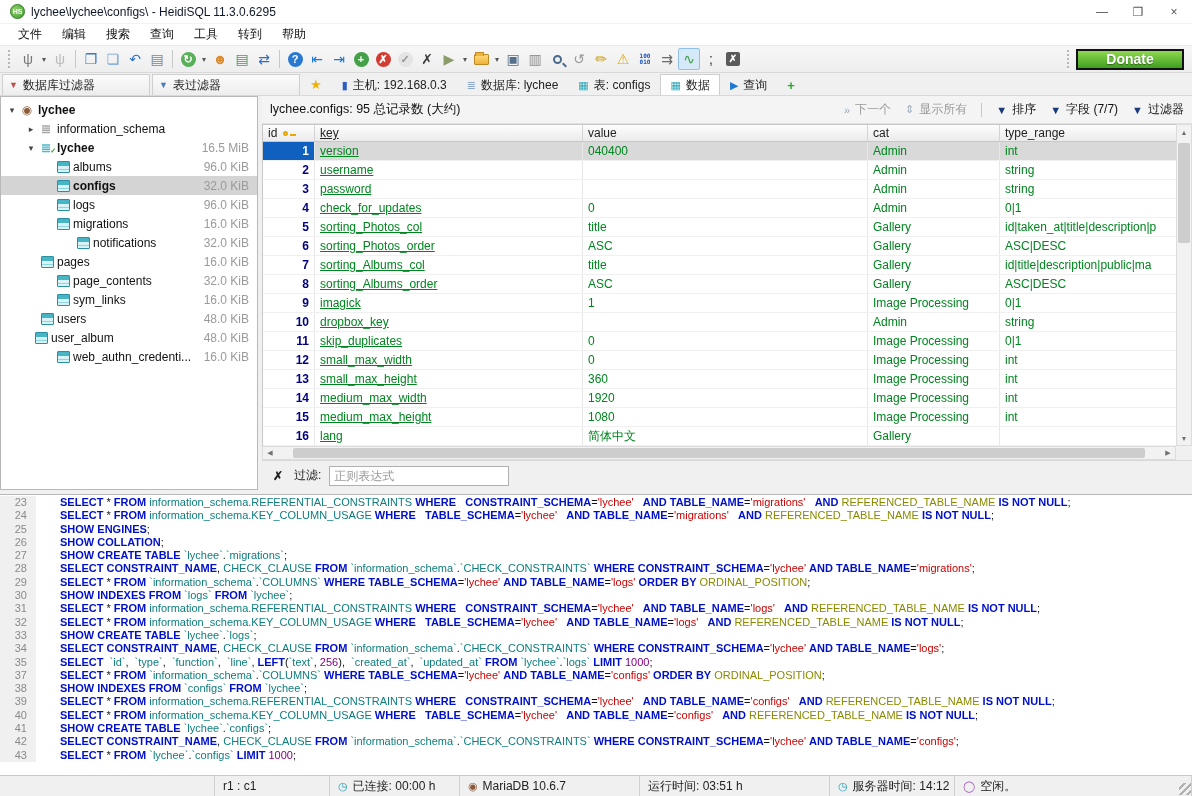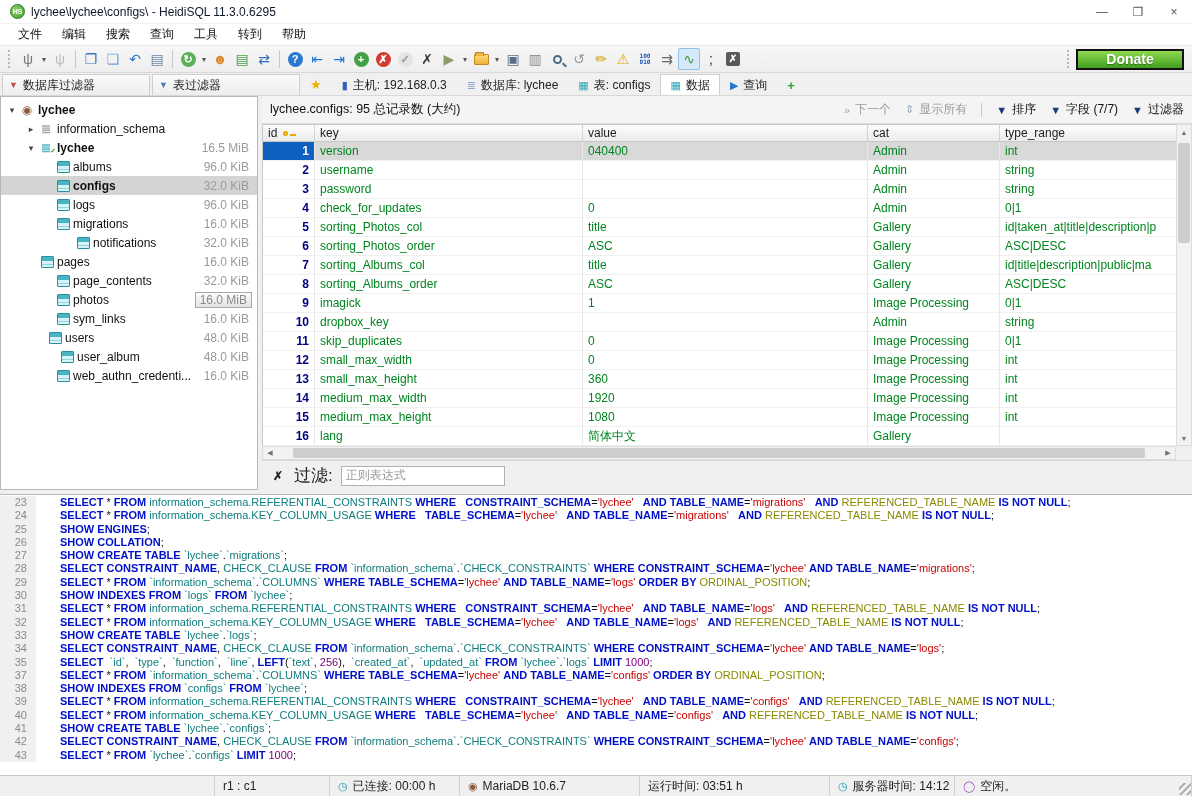--- a/index.html
+++ b/index.html
@@ -74,34 +74,34 @@
   
   .gheader{position:absolute;top:28px;left:0;right:16px;height:18px;display:flex;background:linear-gradient(#fdfdfd,#ebebeb);border:1px solid #c8c8c8;border-width:1px 0 1px 1px;}
   .gh{display:flex;align-items:center;padding:0 5px;border-right:1px solid #d4d4d4;font-size:12px;color:#222;gap:6px;}
   .grid-rows{position:absolute;top:46px;bottom:44px;left:0;right:16px;background:#fff;border-left:1px solid #c8c8c8;overflow:hidden;}
   .grow{height:19px;display:flex;border-bottom:1px solid #f0f0f0;}
   .grow.sel{background:#d9d9d9;}
   .gcell{padding:0 5px;border-right:1px solid #e8e8e8;font-size:12px;line-height:18px;white-space:nowrap;overflow:hidden;}
   .idc{color:#000080;font-weight:bold;text-align:right;}
   .grow.sel .idc{background:#1060c0;color:#fff;}
   .datc{color:#00851f;}
-  .c0{width:52px;flex:none;}.c1{width:268px;flex:none;}.c2{width:285px;flex:none;}.c3{width:132px;flex:none;}.c4{flex:1;border-right:none;}
+  .c0{width:52px;flex:none;}.c1{width:268px;flex:none;text-decoration:underline;}.c2{width:285px;flex:none;}.c3{width:132px;flex:none;}.c4{flex:1;border-right:none;}
   .ic-key{width:5px;height:5px;border:2px solid #e8a800;border-radius:50%;position:relative;flex:none;}
   .ic-key::after{content:"";position:absolute;left:5px;top:1px;width:6px;height:2px;background:#e8a800;}
   
   .vscroll{position:absolute;top:28px;bottom:44px;right:0;width:16px;background:#f2f2f2;border:1px solid #dcdcdc;display:flex;flex-direction:column;align-items:center;}
   .sb-arrow{height:14px;width:100%;display:flex;align-items:center;justify-content:center;font-size:7px;color:#707070;}
   .vthumb{width:12px;height:100px;background:#cdcdcd;border-radius:2px;margin-top:4px;}
   .hscroll{position:absolute;bottom:30px;left:0;right:16px;height:14px;background:#f2f2f2;border:1px solid #dcdcdc;display:flex;align-items:center;}
   .hthumb{height:10px;flex:1;margin:0 16px;background:#cdcdcd;border-radius:2px;}
   
   .filterbar{position:absolute;bottom:0;left:0;right:0;height:30px;background:#f0f0f0;border-top:1px solid #d8d8d8;display:flex;align-items:center;gap:8px;padding-left:8px;}
   .fb-close{font-size:12px;color:#222;font-weight:bold;width:16px;text-align:center;}
-  .fb-label{font-size:17px;color:#222;}
-  .fb-input{width:164px;height:20px;border:1px solid #b0b0b0;background:#fff;font-size:12px;padding:0 4px;color:#333;font-family:Liberation Mono, monospace;}
+  .fb-label{font-size:12px;color:#222;}
+  .fb-input{width:180px;height:20px;border:1px solid #b0b0b0;background:#fff;font-size:12px;padding:0 4px;color:#333;}
   .fb-input::placeholder{color:#9a9a9a;}
   
   .sqlpanel{position:absolute;top:494px;left:0;right:0;height:281px;background:#fff;border-top:1px solid #b8b8b8;overflow:hidden;padding-top:1px;}
   .sline{display:flex;height:13.3px;font-family:"DejaVu Sans Mono",monospace;font-size:11px;line-height:13.3px;white-space:pre;}
   .lno{width:36px;flex:none;text-align:right;padding-right:9px;color:#8a8a8a;background:#f0f0f0;}
   .code{padding-left:24px;color:#111;overflow:hidden;}
   .tk-k{color:#0010c8;font-weight:bold;}
   .tk-i{color:#0e7d7d;}
   .tk-s{color:#c80000;}
   .tk-o{color:#8a8a00;}
@@ -341,36 +341,30 @@
       </div>
       <div class="tree-row" style="padding-left: 42px;">
         <span class="tw"></span>
         <span class="ic-table-tree"></span>
         <span class="tlab">page_contents</span>
         <span class="tsize">32.0 KiB</span>
       </div>
       <div class="tree-row" style="padding-left: 42px;">
         <span class="tw"></span>
         <span class="ic-table-tree"></span>
-        <span class="tlab">photos</span>
-        <span class="tsize boxed">16.0 MiB</span>
-      </div>
-      <div class="tree-row" style="padding-left: 42px;">
-        <span class="tw"></span>
-        <span class="ic-table-tree"></span>
         <span class="tlab">sym_links</span>
         <span class="tsize">16.0 KiB</span>
       </div>
-      <div class="tree-row" style="padding-left: 34px;">
+      <div class="tree-row" style="padding-left: 26px;">
         <span class="tw"></span>
         <span class="ic-table-tree"></span>
         <span class="tlab">users</span>
         <span class="tsize">48.0 KiB</span>
       </div>
-      <div class="tree-row" style="padding-left: 46px;">
+      <div class="tree-row" style="padding-left: 20px;">
         <span class="tw"></span>
         <span class="ic-table-tree"></span>
         <span class="tlab">user_album</span>
         <span class="tsize">48.0 KiB</span>
       </div>
       <div class="tree-row" style="padding-left: 42px;">
         <span class="tw"></span>
         <span class="ic-table-tree"></span>
         <span class="tlab">web_authn_credenti...</span>
         <span class="tsize">16.0 KiB</span>

